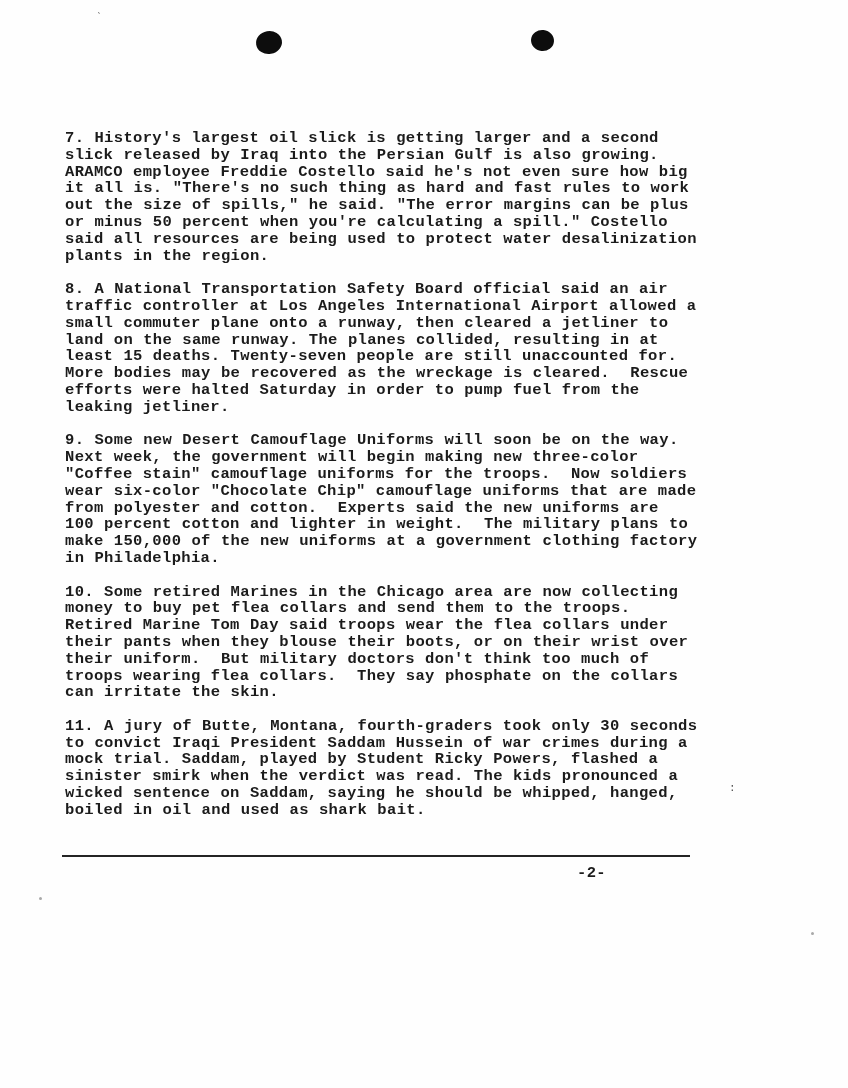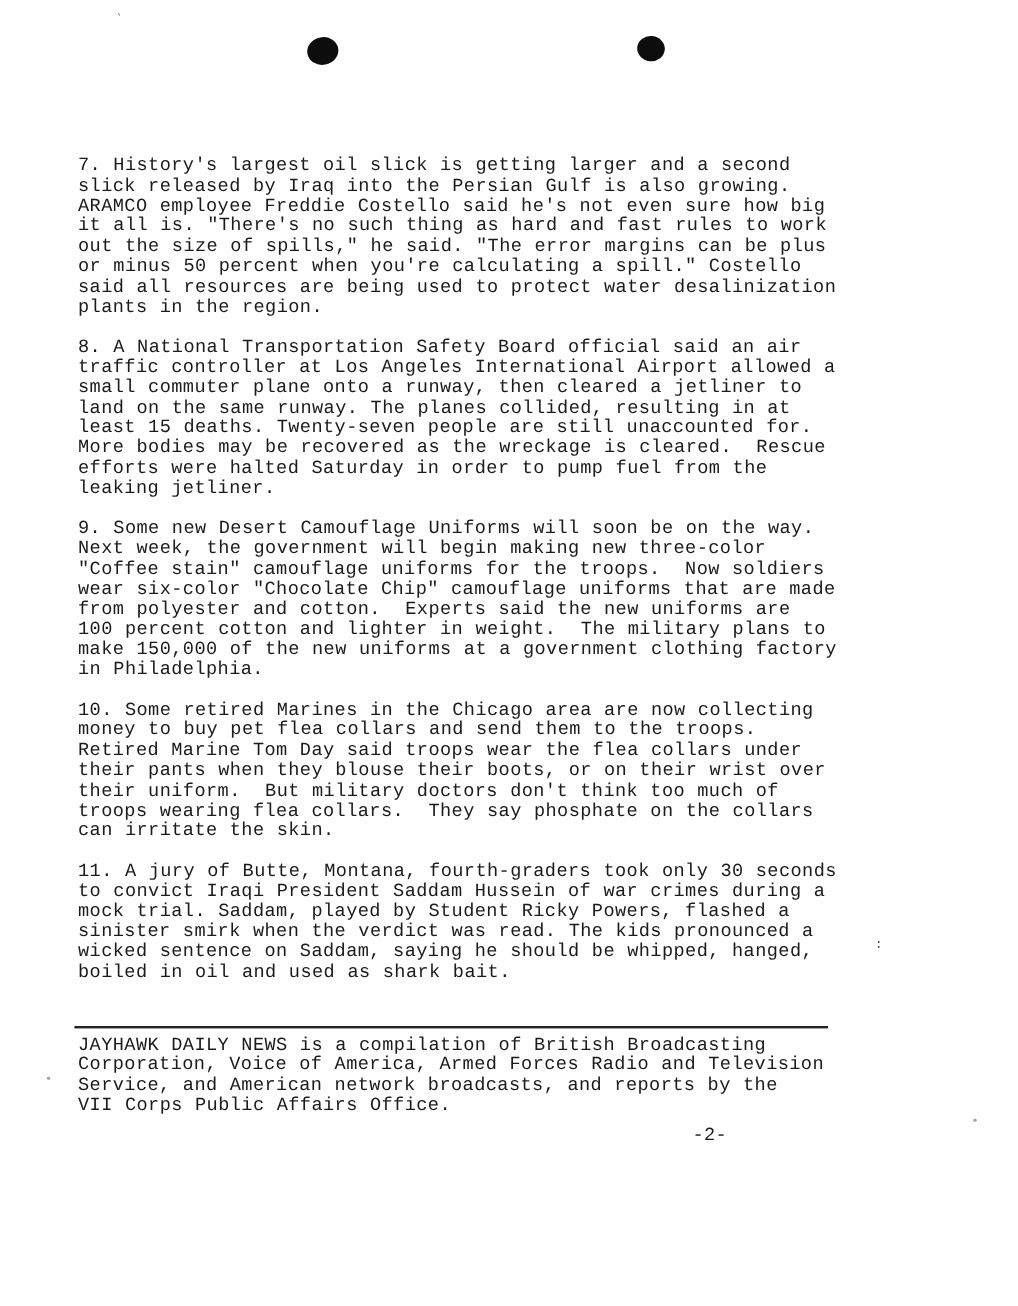--- a/index.html
+++ b/index.html
@@ -30,20 +30,21 @@
   
   .content {
     position: absolute;
     left: 65px;
     top: 130px;
     width: 668px;
     font-size: 15.5px;
     line-height: 16.8px;
     letter-spacing: 0.35px;
     word-spacing: 0.5px;
+    font-weight: bold;
   }
   .para {
     margin: 0 0 16.8px 0;
     white-space: pre-wrap;
   }
   .rule {
     width: 628px;
     margin: 36px 0 6px -3px;
     border-top: 2px solid #242424;
     height: 0;
@@ -116,21 +117,17 @@
 can irritate the skin.</p>
     <p class="para">11. A jury of Butte, Montana, fourth-graders took only 30 seconds
 to convict Iraqi President Saddam Hussein of war crimes during a
 mock trial. Saddam, played by Student Ricky Powers, flashed a
 sinister smirk when the verdict was read. The kids pronounced a
 wicked sentence on Saddam, saying he should be whipped, hanged,
 boiled in oil and used as shark bait.</p>
 
     <div class="rule"></div>
 
-    <p class="para footer-para">JAYHAWK DAILY NEWS is a compilation of British Broadcasting
-Corporation, Voice of America, Armed Forces Radio and Television
-Service, and American network broadcasts, and reports by the
-VII Corps Public Affairs Office.</p>
 
     <div class="pagenum">-2-</div>
 
   </main>
 </div>
 
 </body></html>

